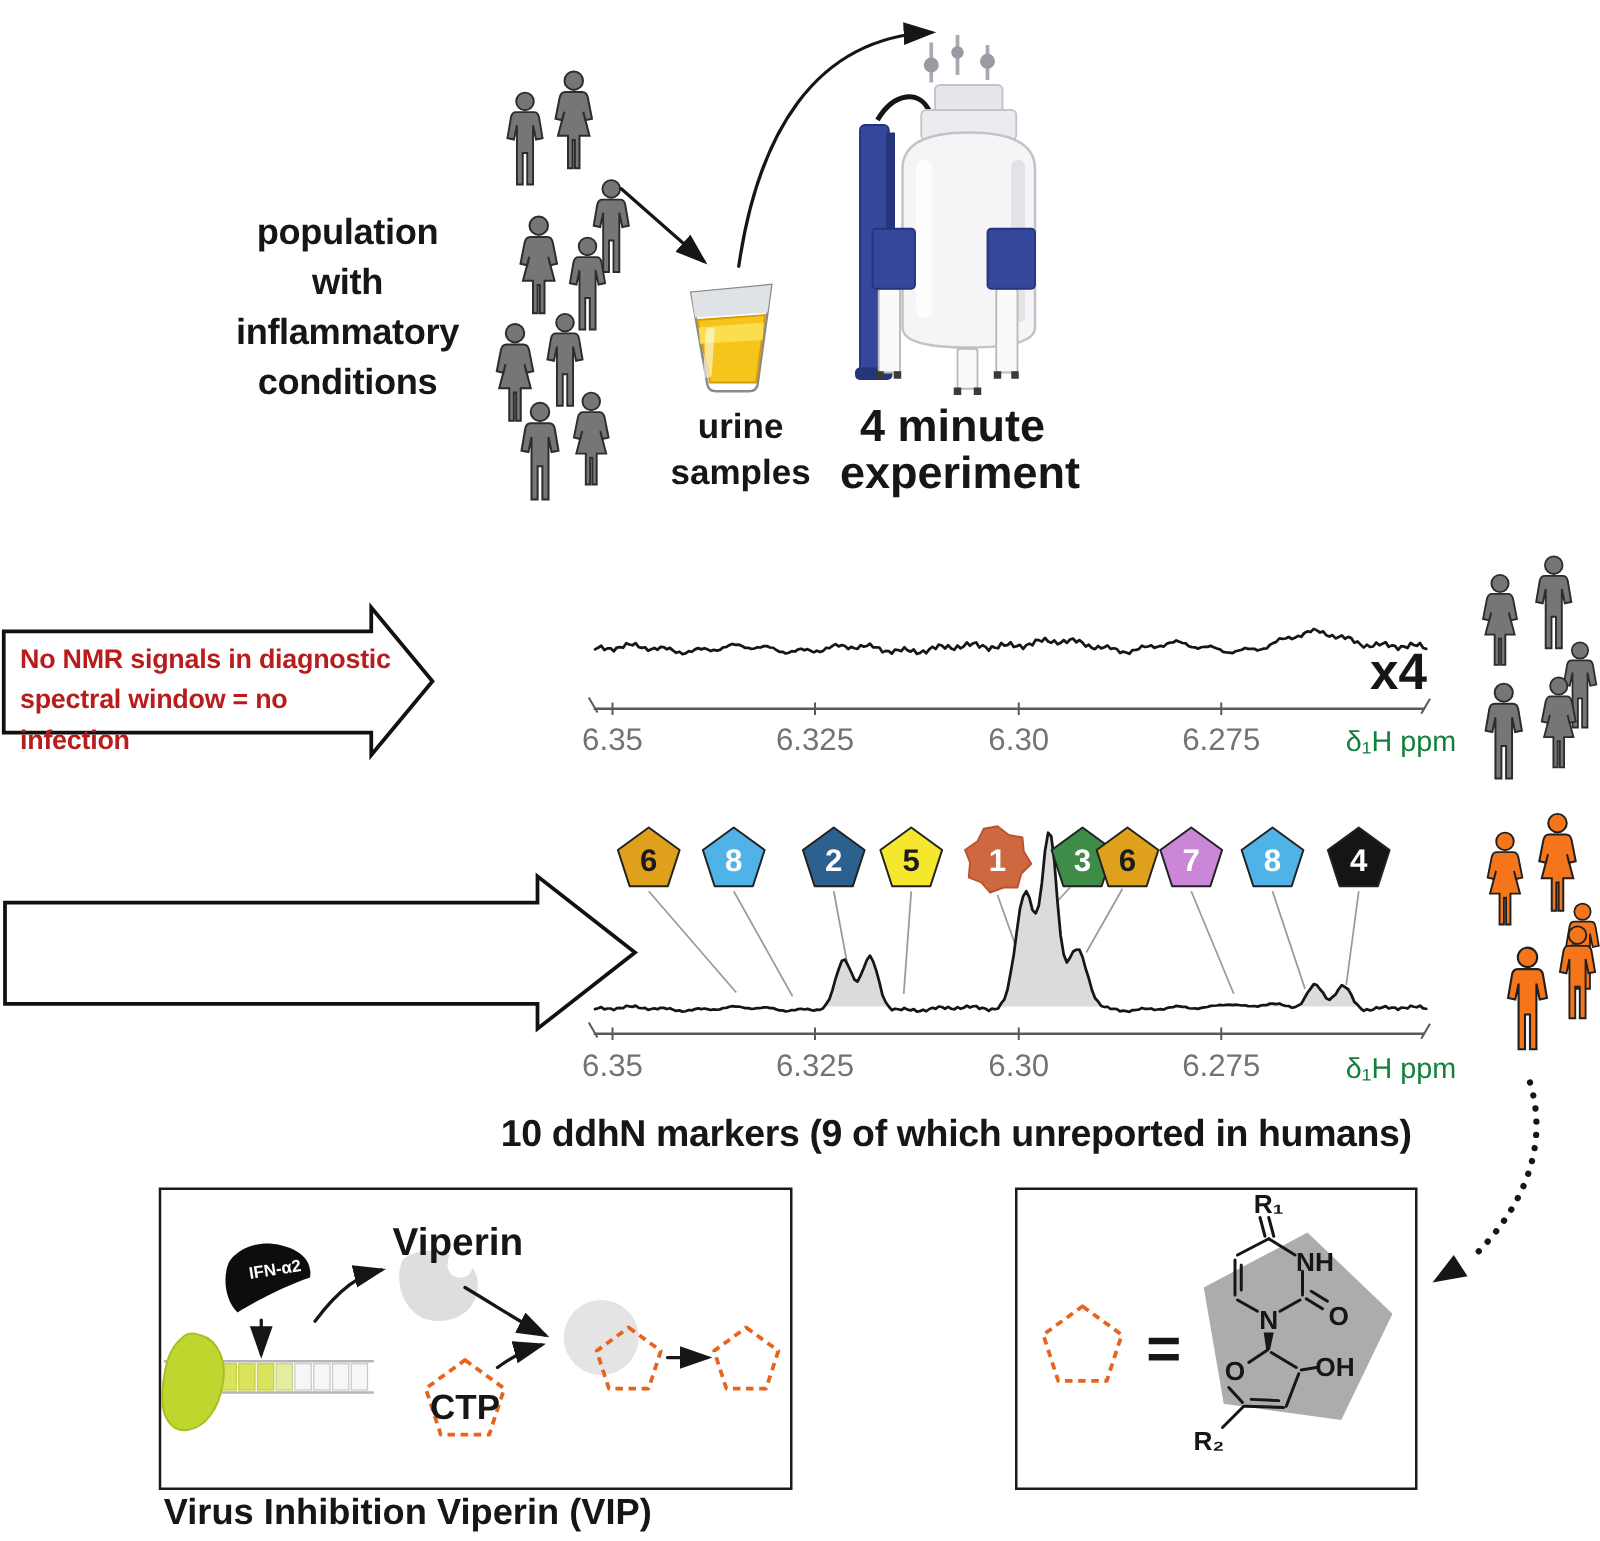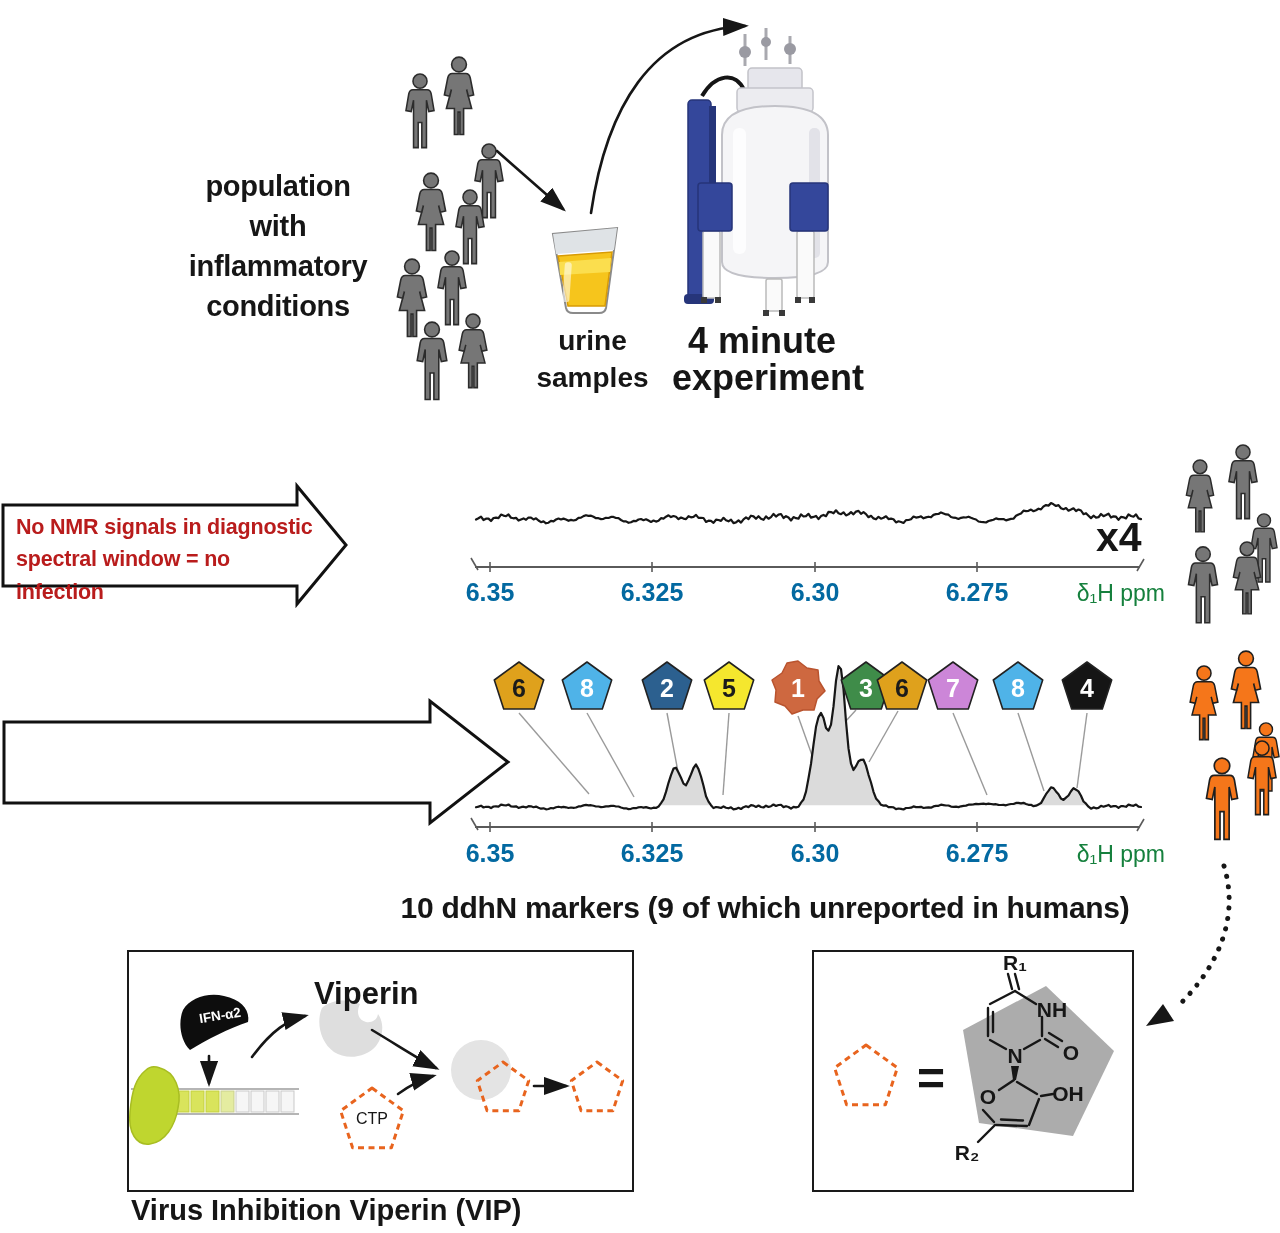--- a/index.html
+++ b/index.html
@@ -17,21 +17,21 @@
   .axisline{stroke:#5a5a5a;stroke-width:2;fill:none;}
   .ticksm{stroke:#5a5a5a;stroke-width:1.6;}
   .leader{stroke:#9a9a9a;stroke-width:1.4;}
   .pent{stroke:#222;stroke-width:1.6;stroke-linejoin:round;}
   .svg-num{font-family:"Liberation Sans",sans-serif;font-weight:bold;font-size:25px;text-anchor:middle;}
   .dashpent{fill:none;stroke:#E8641E;stroke-width:3;stroke-dasharray:6 4.5;stroke-linejoin:round;}
   .chemline{stroke:#161616;stroke-width:2.4;stroke-linecap:round;fill:none;}
   .chemtxt{font-family:"Liberation Sans",sans-serif;font-weight:bold;font-size:21px;text-anchor:middle;fill:#161616;}
   .flowarrow{fill:none;stroke:#161616;stroke-width:2.6;stroke-linecap:round;}
   .vipbox{position:absolute;border:2.5px solid #1a1a1a;background:#fff;}
-  .ticklabel{position:absolute;font-size:25px;font-weight:700;color:#0369a1;transform:translateX(-50%);}
+  .ticklabel{position:absolute;font-size:25px;font-weight:400;color:#737373;transform:translateX(-50%);}
   .unitlabel{position:absolute;font-size:23px;font-weight:500;color:#15803d;transform:translateX(-100%);}
   .boxlabel{position:absolute;font-weight:bold;font-size:21.5px;line-height:1.5;letter-spacing:-0.2px;color:#b91c1c;}
 </style>
 </head>
 <body>
 
 <div class="canvas">
 
   <div class="vipbox" style="left:127px;top:950px;width:503px;height:238px;"></div>
   <div class="vipbox" style="left:812px;top:950px;width:318px;height:238px;"></div>
@@ -287,15 +287,15 @@
   <div class="ticklabel" style="left:490px;top:839px;">6.35</div>
   <div class="ticklabel" style="left:652px;top:839px;">6.325</div>
   <div class="ticklabel" style="left:815px;top:839px;">6.30</div>
   <div class="ticklabel" style="left:977px;top:839px;">6.275</div>
   <div class="unitlabel" style="left:1165px;top:841px;">δ₁H ppm</div>
 
   <div class="abs b ctr" style="left:360px;top:891px;width:810px;font-size:30px;letter-spacing:-0.3px;">10 ddhN markers (9 of which unreported in humans)</div>
 
   <div class="abs b" style="left:185px;top:1008px;width:70px;font-size:13.5px;color:#ffffff;text-align:center;transform:rotate(-9deg);">IFN-α2</div>
   <div class="abs" style="left:314px;top:976px;font-size:31px;font-weight:600;">Viperin</div>
-  <div class="abs ctr" style="left:337px;top:1110px;width:70px;font-size:16px;font-weight:400;">CTP</div>
+  <div class="abs ctr" style="left:337px;top:1110px;width:70px;font-size:28px;font-weight:700;">CTP</div>
   <div class="abs b" style="left:131px;top:1194px;font-size:29px;">Virus Inhibition Viperin (VIP)</div>
 </div>
 
 </body></html>

